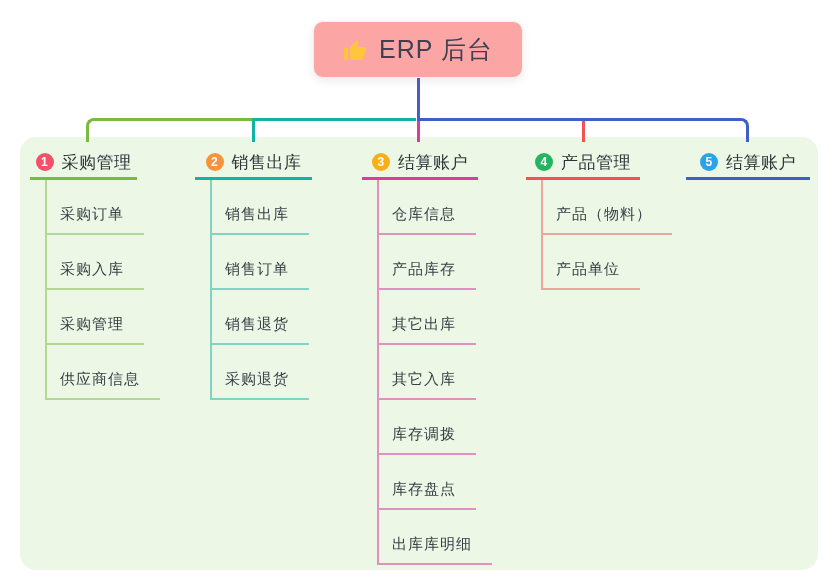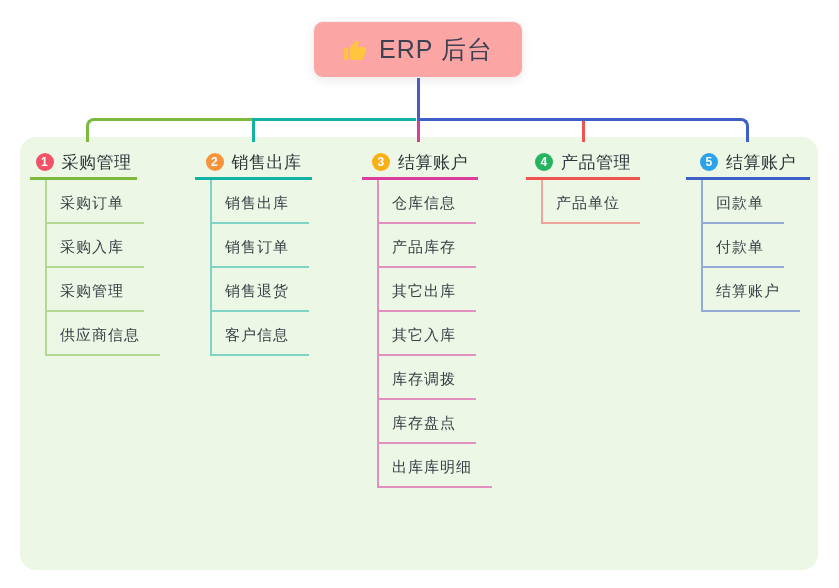--- a/index.html
+++ b/index.html
@@ -51,21 +51,21 @@
     display:flex;align-items:center;justify-content:center;gap:8px;
     font-size:17px;font-weight:500;color:#30343a;letter-spacing:.5px;
     white-space:nowrap;
   }
   .badge{
     width:18px;height:18px;border-radius:50%;background:var(--bc);
     color:#fff;font-size:12px;font-weight:bold;
     display:flex;align-items:center;justify-content:center;flex:0 0 auto;
   }
   .leaves{margin-left:15px;border-left:2px solid var(--soft);}
-  .leaf{height:44px;display:flex;align-items:flex-end;box-sizing:border-box;text-align:center;}
+  .leaf{height:55px;display:flex;align-items:flex-end;box-sizing:border-box;text-align:center;}
   .leaf-label{
     display:block;white-space:nowrap;
     padding:0 20px 9px 13px;
     border-bottom:2px solid var(--soft);
     font-size:15px;color:#3a3f45;letter-spacing:1px;
   }
 </style>
 </head>
 <body>
 
@@ -118,21 +118,21 @@
           <div class="leaf">
             <span class="leaf-label">销售出库</span>
           </div>
           <div class="leaf">
             <span class="leaf-label">销售订单</span>
           </div>
           <div class="leaf">
             <span class="leaf-label">销售退货</span>
           </div>
           <div class="leaf">
-            <span class="leaf-label">客户信息</span>
+            <span class="leaf-label">采购退货</span>
           </div>
         </div>
       </div>
       <div class="branch b3" style="--c: #DB3D9D; --soft: rgba(219,61,157,0.55); --bc: #FBAF17;">
         <div class="bhead">
           <span class="badge">3</span>
           <span class="blabel">结算账户</span>
         </div>
         <div class="leaves">
           <div class="leaf">
@@ -158,36 +158,28 @@
           </div>
         </div>
       </div>
       <div class="branch b4" style="--c: #F0544F; --soft: rgba(240,84,79,0.5); --bc: #25B45F;">
         <div class="bhead">
           <span class="badge">4</span>
           <span class="blabel">产品管理</span>
         </div>
         <div class="leaves">
           <div class="leaf">
+            <span class="leaf-label">产品（物料）</span>
+          </div>
+          <div class="leaf">
             <span class="leaf-label">产品单位</span>
           </div>
         </div>
       </div>
       <div class="branch b5" style="--c: #3E5FC7; --soft: rgba(62,95,199,0.5); --bc: #2BA2E9;">
         <div class="bhead">
           <span class="badge">5</span>
           <span class="blabel">结算账户</span>
         </div>
-        <div class="leaves">
-          <div class="leaf">
-            <span class="leaf-label">回款单</span>
-          </div>
-          <div class="leaf">
-            <span class="leaf-label">付款单</span>
-          </div>
-          <div class="leaf">
-            <span class="leaf-label">结算账户</span>
-          </div>
-        </div>
       </div>
     </div>
 
 </div>
 
 </body></html>

